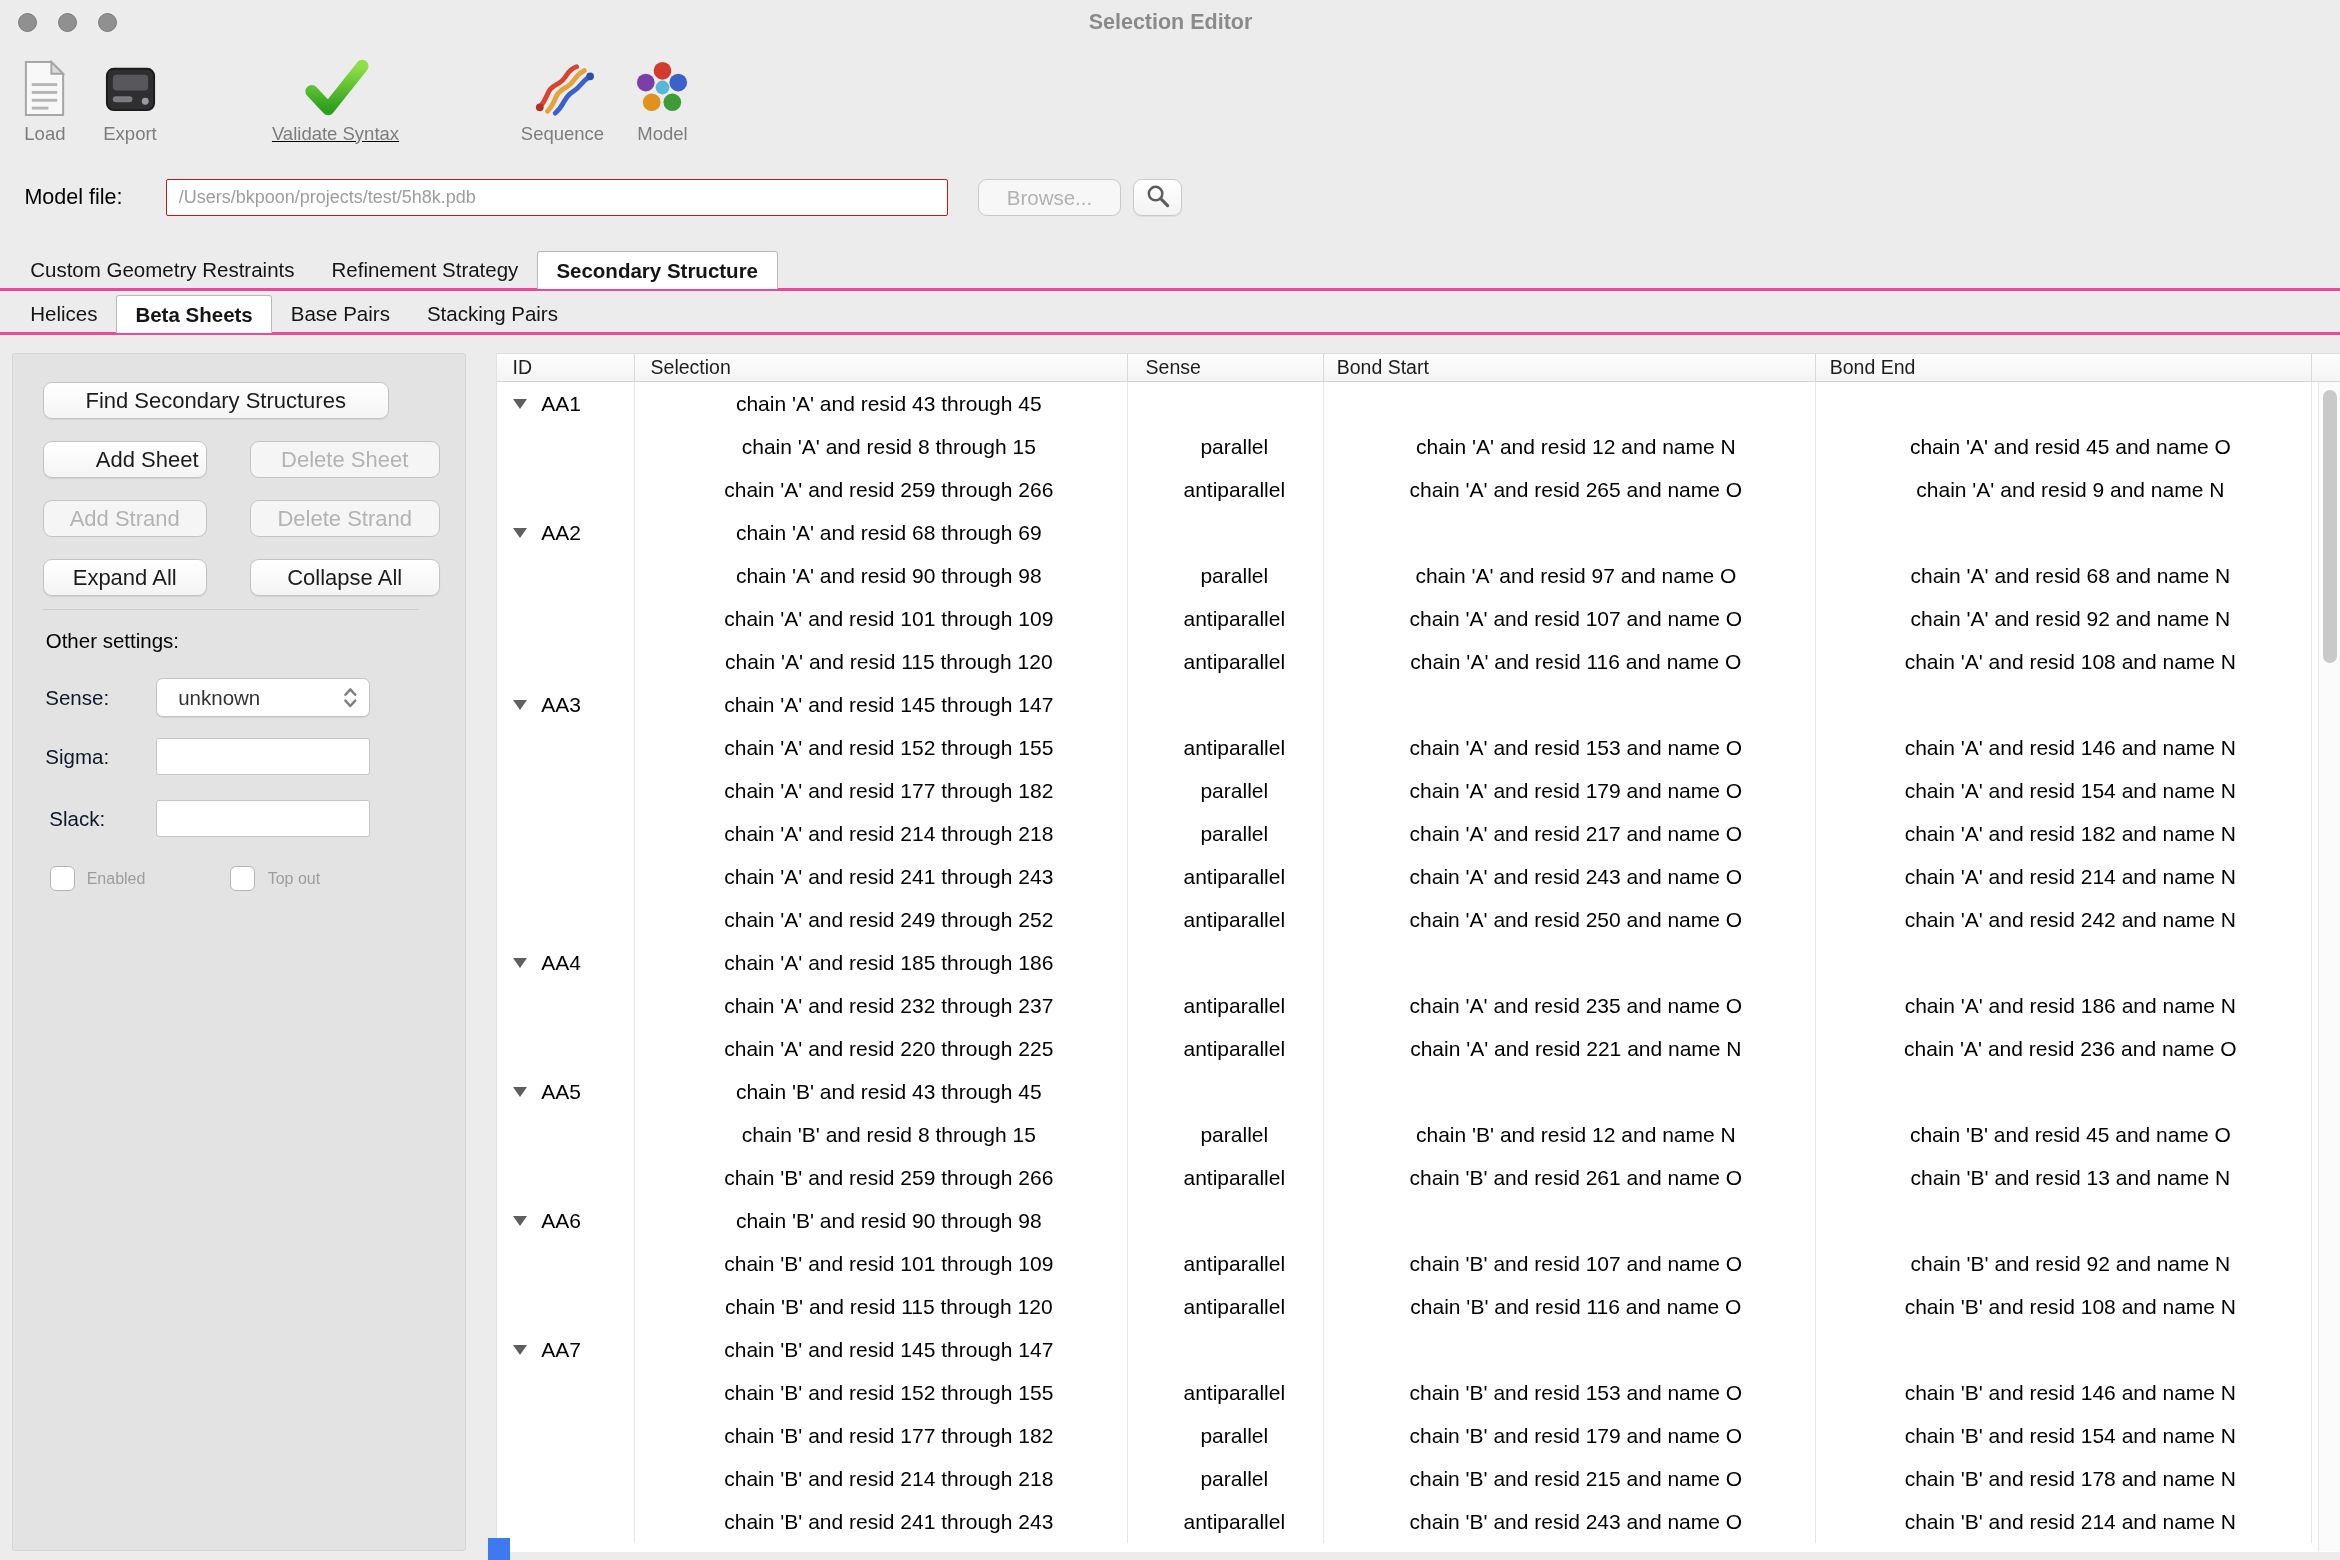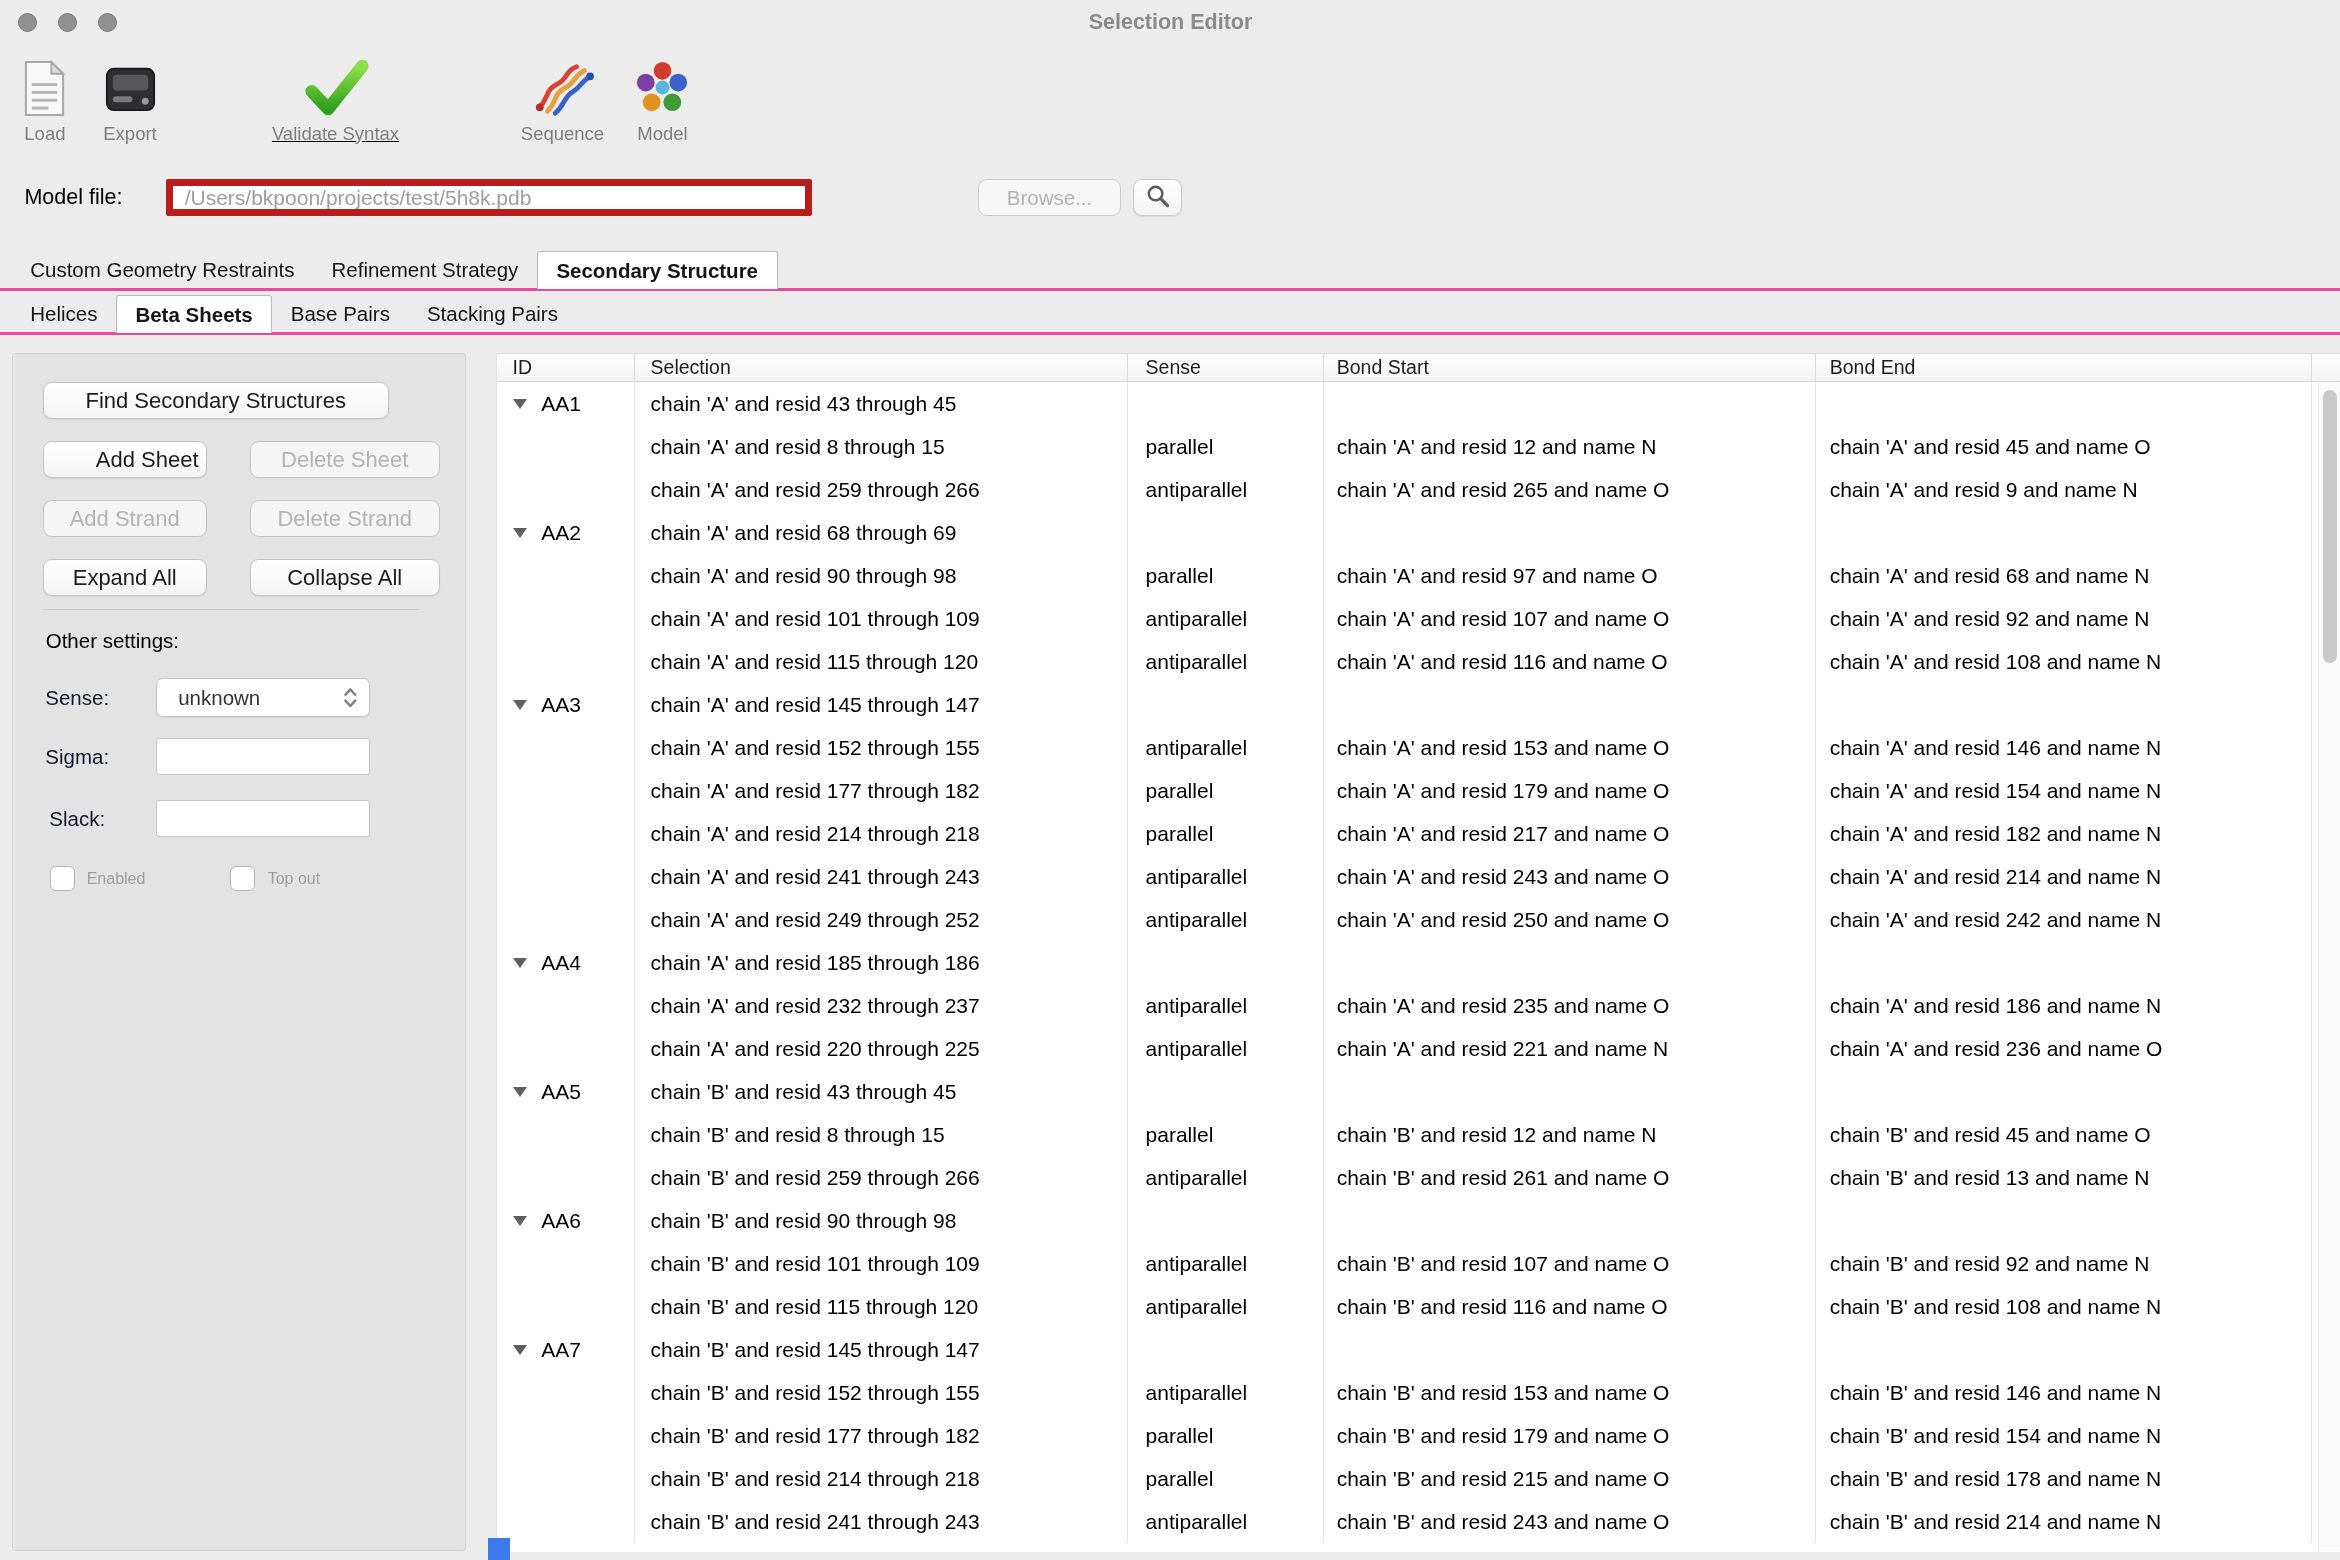--- a/index.html
+++ b/index.html
@@ -15,22 +15,22 @@
 
   
   .toolbar { position:absolute; left:0; top:45px; right:0; height:117px; }
   .tool { position:absolute; top:9.8px; display:flex; flex-direction:column; align-items:center; cursor:default; }
   .tool .icn { height:62px; display:flex; align-items:flex-end; justify-content:center; }
   .tool .tlabel { margin-top:5.9px; font-size:18.5px; color:#7d7d7d; white-space:nowrap; }
 
   
   .modelrow { position:absolute; left:0; top:177px; right:0; height:43px; }
   .mf-label { position:absolute; left:24.4px; top:7.8px; font-size:21.5px; color:#000; }
-  .mf-field { position:absolute; left:166px; top:2px; width:646px; height:37px; background:#fff;
-              border:7px solid #b91c1c; border-radius:2px; font-family:inherit; font-size:21px;
+  .mf-field { position:absolute; left:166px; top:2px; width:782px; height:37px; background:#fff;
+              border:1px solid #b91c1c; border-radius:2px; font-family:inherit; font-size:18px;
               color:#9d9d9d; padding-left:11.7px; }
   .mf-browse { position:absolute; left:978px; top:2px; width:143px; height:37px; border:1px solid #c9c9c9;
                border-radius:8.8px; background:#f7f7f7; color:#b2b2b2; font-size:20.5px; text-align:center;
                line-height:35px; }
   .mf-search { position:absolute; left:1133px; top:2px; width:49px; height:37px; border:1px solid #c9c9c9;
                border-radius:8.8px; background:linear-gradient(#ffffff,#f3f3f3); display:flex;
                align-items:center; justify-content:center; box-shadow:0 1px 1px rgba(0,0,0,0.07); }
 
   
   .tabbar { position:absolute; left:0; right:0; display:flex; align-items:flex-end; padding-left:11.7px;
@@ -67,21 +67,21 @@
 
   
   .table { position:absolute; left:496px; top:353px; right:0; height:1199px; background:#fff;
            border-left:1px solid #e2e2e2; }
   .thead { display:flex; height:29px; background:linear-gradient(#fdfdfd,#f4f4f4);
            border-top:1px solid #dedede; border-bottom:1px solid #d4d4d4; }
   .hcell { font-size:19.5px; color:#1d1d1d; line-height:27px; border-right:1px solid #d9d9d9;
            white-space:nowrap; overflow:hidden; }
   .hfill { flex:1; }
   .tbody { position:absolute; left:0; right:0; top:29px; bottom:0; overflow:hidden; }
-  .trow { display:flex; height:43px; background:#fff; }
+  .trow { display:flex; height:43px; background:#fff;text-align:center; }
   .cell { font-size:21px; color:#000; line-height:43px; white-space:nowrap; overflow:hidden;
           border-right:1px solid #e6e6e6; }
   .c-id     { width:138px; padding-left:15.6px; }
   .c-sel    { width:493px; padding-left:15.6px; }
   .c-sense  { width:196px; padding-left:17.6px; }
   .c-bstart { width:492px; padding-left:12.7px; }
   .c-bend   { width:496px; padding-left:13.7px; }
   .c-id.cell { display:flex; align-items:center; }
   .tri { width:0; height:0; border-left:7.8px solid transparent; border-right:7.8px solid transparent;
          border-top:10.7px solid #5f5f5f; display:inline-block; margin-right:14.6px; flex:0 0 auto; }

